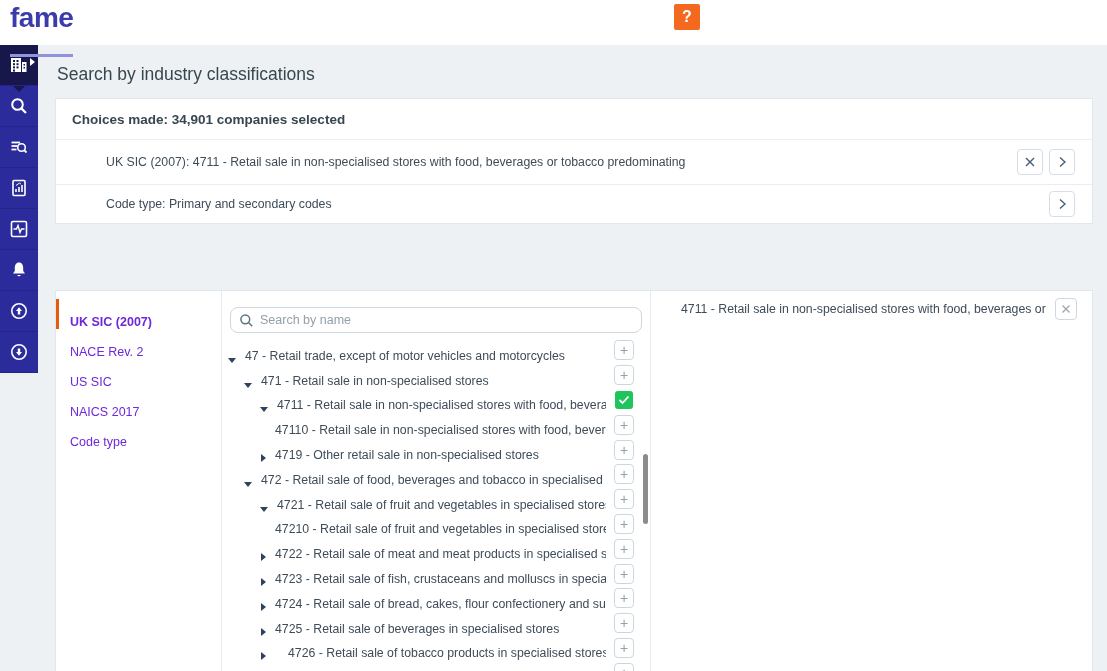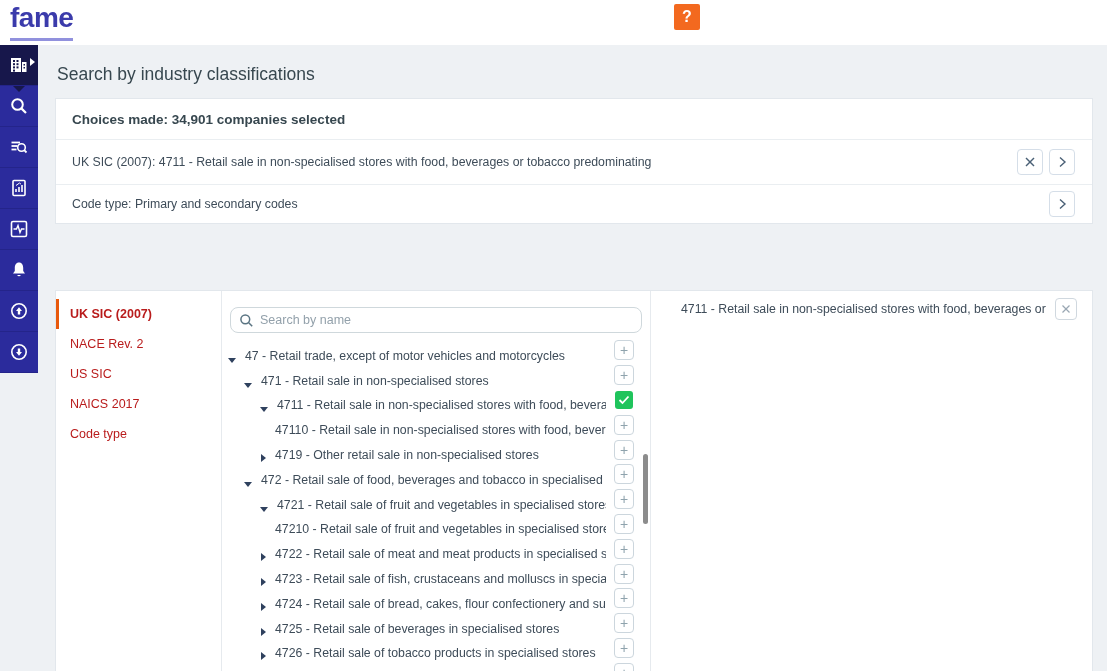--- a/index.html
+++ b/index.html
@@ -4,21 +4,21 @@
 <style>
   * { margin:0; padding:0; box-sizing:border-box; }
   html,body { background:#ffffff; }
   .app {
     position:relative; width:1107px; height:671px; overflow:hidden;
     font-family:"Liberation Sans", sans-serif; background:#eef1f4;
   }
   
   .header { position:absolute; left:0; top:0; width:1107px; height:45px; background:#ffffff; z-index:5; }
   .logo { position:absolute; left:10px; top:3px; font-size:28px; font-weight:bold; letter-spacing:-0.5px;
-          color:#3b3bab; padding-bottom:4px; border-bottom:3px solid #9191dd; line-height:1.1; }
+          color:#3b3bab; padding-bottom:20px; border-bottom:3px solid #9191dd; line-height:1.1; }
   .help-btn { position:absolute; left:674px; top:4px; width:26px; height:26px; background:#f3691f;
               color:#fff; font-weight:bold; font-size:16px; display:flex; align-items:center;
               justify-content:center; border-radius:2px; cursor:pointer; }
   
   .sidebar { position:absolute; left:0; top:45px; width:38px; z-index:4; }
   .sb-item { width:38px; height:41px; background:#2b2b9c; display:flex; align-items:center;
              justify-content:center; position:relative; border-bottom:1px solid #24248a; cursor:pointer; }
   .sb-item.active { background:#17174b; }
   .sb-item.active::after { content:""; position:absolute; left:13px; top:41px; z-index:6;
              border-left:6px solid transparent; border-right:6px solid transparent; border-top:6px solid #17174b; }
@@ -29,40 +29,40 @@
   .page-title { position:absolute; left:57px; top:64px; font-size:17.5px; color:#37474f; }
   
   .choices-panel { position:absolute; left:55px; top:98px; width:1038px; background:#fff;
                    border:1px solid #e2e7ec; }
   .choices-summary { height:41px; display:flex; align-items:center; padding-left:16px;
                      font-size:13.5px; font-weight:bold; color:#37474f; border-bottom:1px solid #eaeef1; }
   .choice-row { position:relative; height:38px; display:flex; align-items:center;
                 border-bottom:1px solid #eaeef1; }
   .choice-row.removable { height:45px; }
   .choice-row:last-of-type { border-bottom:none; }
-  .choice-label { padding-left:16px; font-size:12.3px; color:#3e4c59; }
+  .choice-label { padding-left:16px; font-size:12.3px; color:#3e4c59;margin-left:34px; }
   .choice-actions { position:absolute; right:17px; top:50%; transform:translateY(-50%);
                     display:flex; gap:6px; }
   .sq-btn { width:26px; height:26px; border:1px solid #d5dee8; border-radius:4px; background:#fff;
             display:flex; align-items:center; justify-content:center; cursor:pointer; }
   .choice-row .remove-btn { display:none; }
   .choice-row.removable .remove-btn { display:flex; }
   
   .actions-bar { position:absolute; left:55px; top:242px; width:1038px; height:30px;
                  display:flex; align-items:center; justify-content:flex-end; gap:26px;margin-top:48px; }
   .cancel-link { font-size:13px; font-weight:bold; color:#3c4db0; cursor:pointer; }
   .ok-btn { width:52px; height:29px; background:#2a1a97; color:#fdba74; font-size:13px; font-weight:bold;
             border:none; border-radius:4px; display:flex; align-items:center; justify-content:center; cursor:pointer; }
   
   .browser-panel { position:absolute; left:55px; top:290px; width:1038px; height:382px;
                    background:#fff; border:1px solid #e2e7ec; overflow:hidden; }
   
   .class-nav { position:absolute; left:0; top:0; width:165px; height:100%; padding-top:8px; }
-  .nav-item { height:30px; display:flex; align-items:center; padding-left:14px; font-size:12.5px;
-              color:#b91c1c; cursor:pointer; }
+  .nav-item { height:30px; display:flex; align-items:flex-end; padding-left:14px; font-size:12.5px;
+              color:#6d28d9; cursor:pointer; }
   .nav-item.active { font-weight:bold; padding-left:11px; border-left:3px solid #e8590c; }
   
   .tree-col { position:absolute; left:165px; top:0; width:430px; height:100%;
               border-left:1px solid #e6eaee; border-right:1px solid #e6eaee; }
   .search-box { margin:16px 8px 0 8px; height:26px; border:1px solid #cfd8dc; border-radius:8px;
                 background:#fff; display:flex; align-items:center; padding:0 8px; gap:6px; }
   .search-box input { border:none; outline:none; flex:1; font-size:12.5px; color:#37474f;
                       font-family:"Liberation Sans", sans-serif; background:transparent; }
   .search-box input::placeholder { color:#93a1ab; }
   .tree { margin-top:5px; }
@@ -345,21 +345,21 @@
           </div>
 
           <div class="tree-row collapsed action-plus" style="padding-left: 37px;">
 
             <span class="arrow right"></span>
             <span class="tree-label">4725 - Retail sale of beverages in specialised stores</span>
             <span class="plus-btn">+</span>
 
           </div>
 
-          <div class="tree-row collapsed action-plus" style="padding-left: 37px;">
+          <div class="tree-row collapsed action-plus" style="padding-left: 37px; gap: 13px;">
 
             <span class="arrow right"></span>
             <span class="tree-label">4726 - Retail sale of tobacco products in specialised stores</span>
             <span class="plus-btn">+</span>
 
           </div>
 
           <div class="tree-row collapsed action-plus" style="padding-left: 37px;">
 
             <span class="arrow right"></span>

